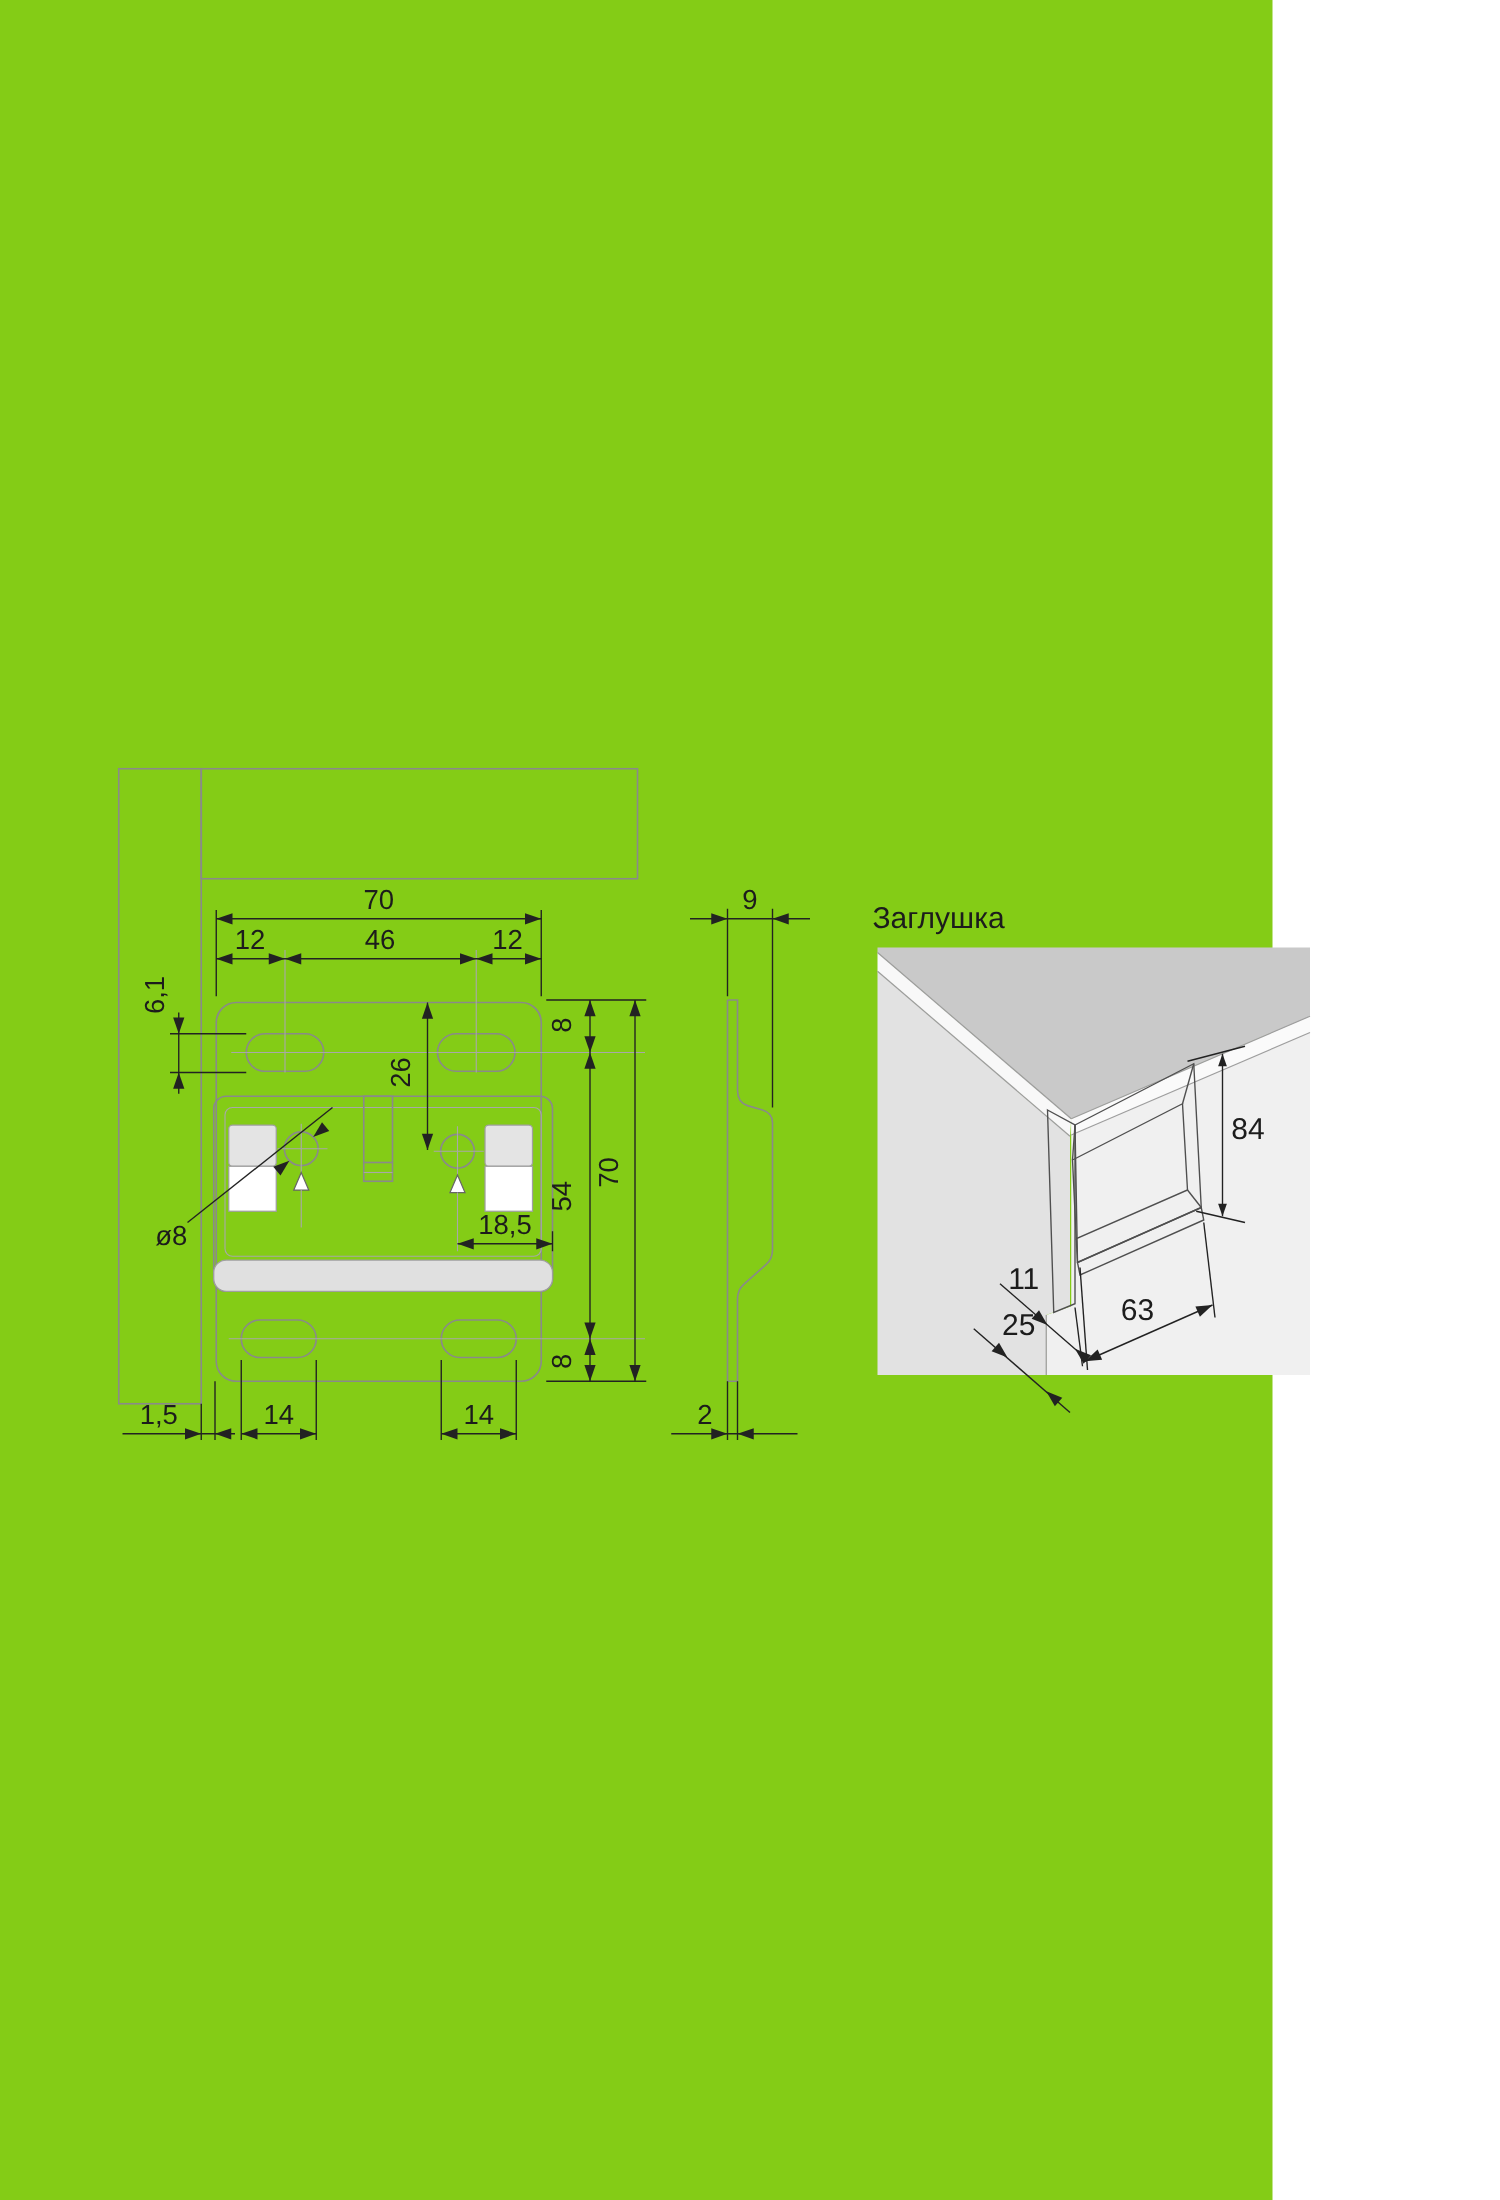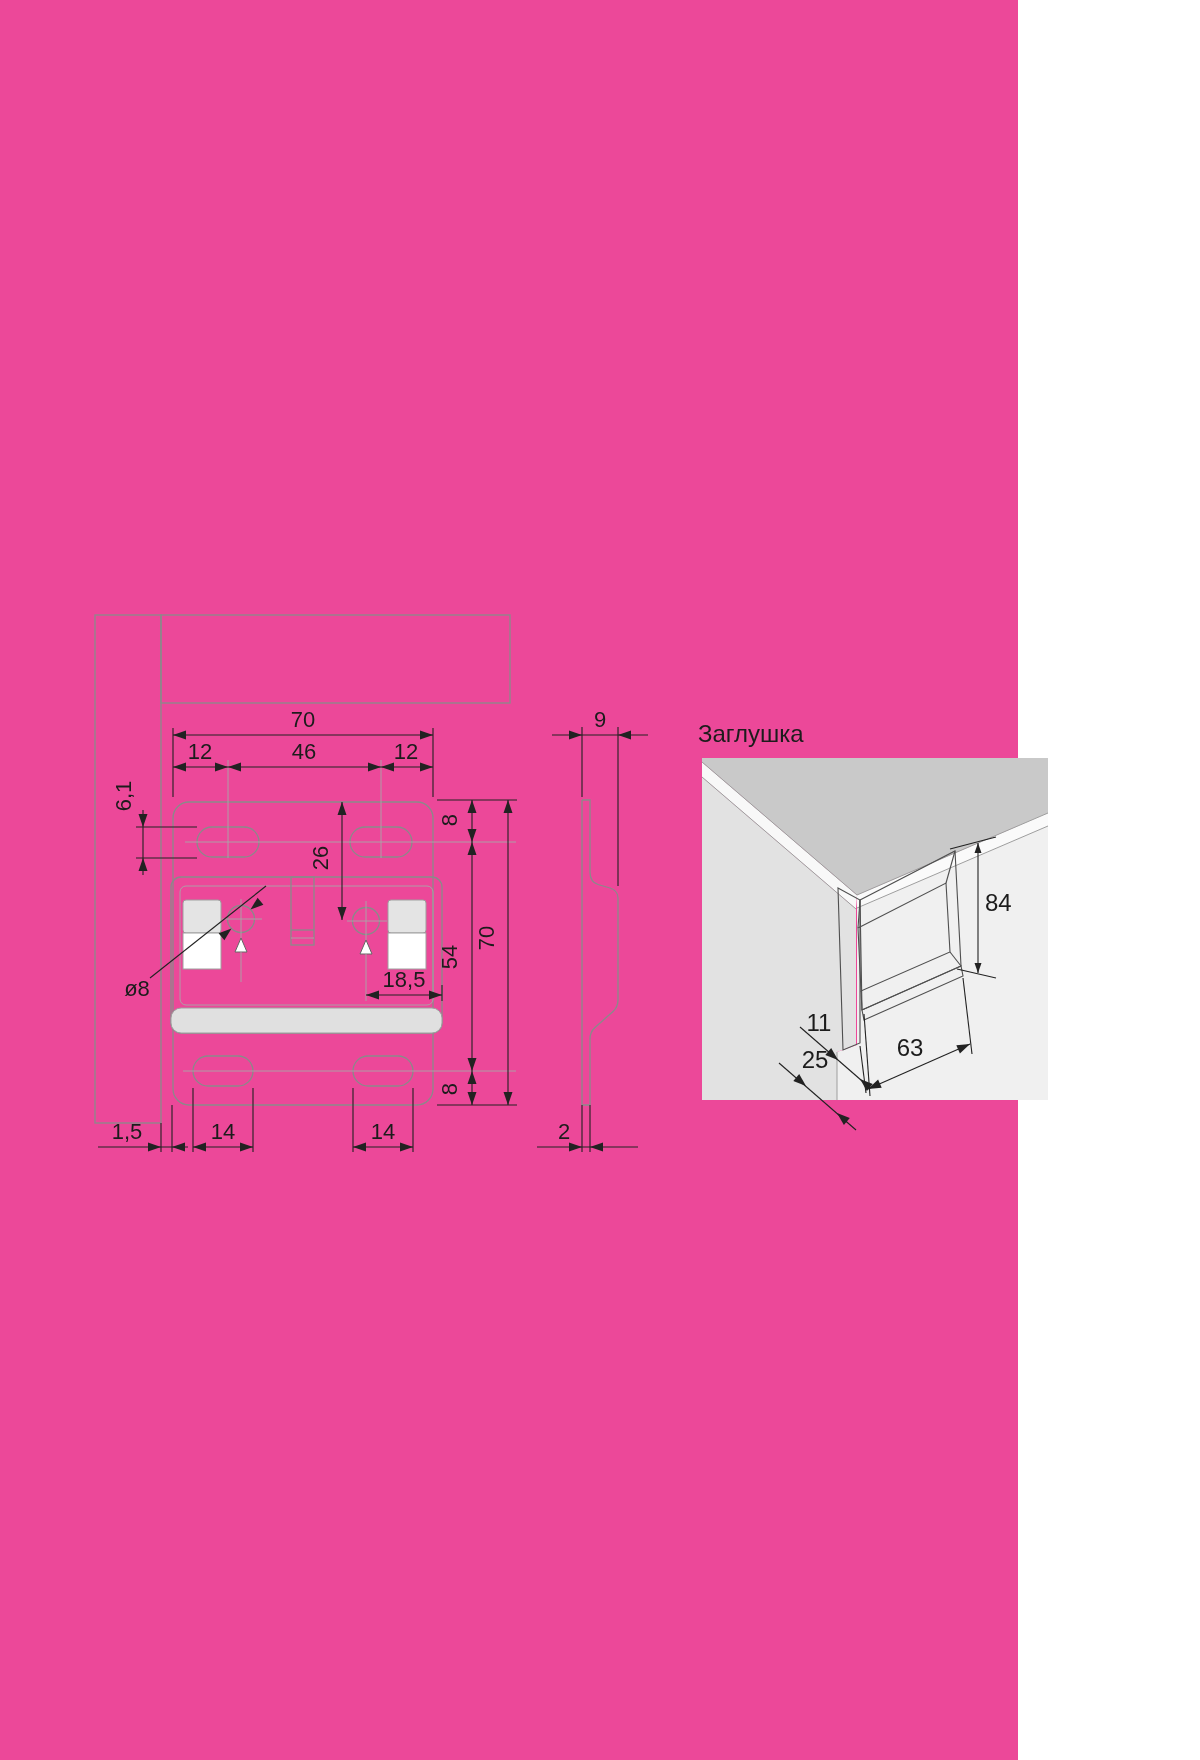--- a/index.html
+++ b/index.html
@@ -1,19 +1,19 @@
 <!DOCTYPE html>
 <html><head>
 <meta charset="utf-8">
 <style>
   html,body{margin:0;padding:0;background:#ffffff;}
   .canvas{
     position:relative;
     width:1018px;height:1760px;
-    background:#ec4899;
+    background:#84cc16;
     font-family:"Liberation Sans", sans-serif;
   }
   svg{display:block;}
   text{fill:#1c1c1c;font-family:"Liberation Sans", sans-serif;}
   .dim-text{font-size:22px;}
   .cap-text{font-size:24px;}
   .title-text{font-size:24px;}
   .outline{stroke:#8a8a8a;stroke-width:1.3;fill:none;}
   .thin{stroke:#a8a8a8;stroke-width:0.9;fill:none;}
   .dimline{stroke:#222222;stroke-width:1.1;fill:none;}

